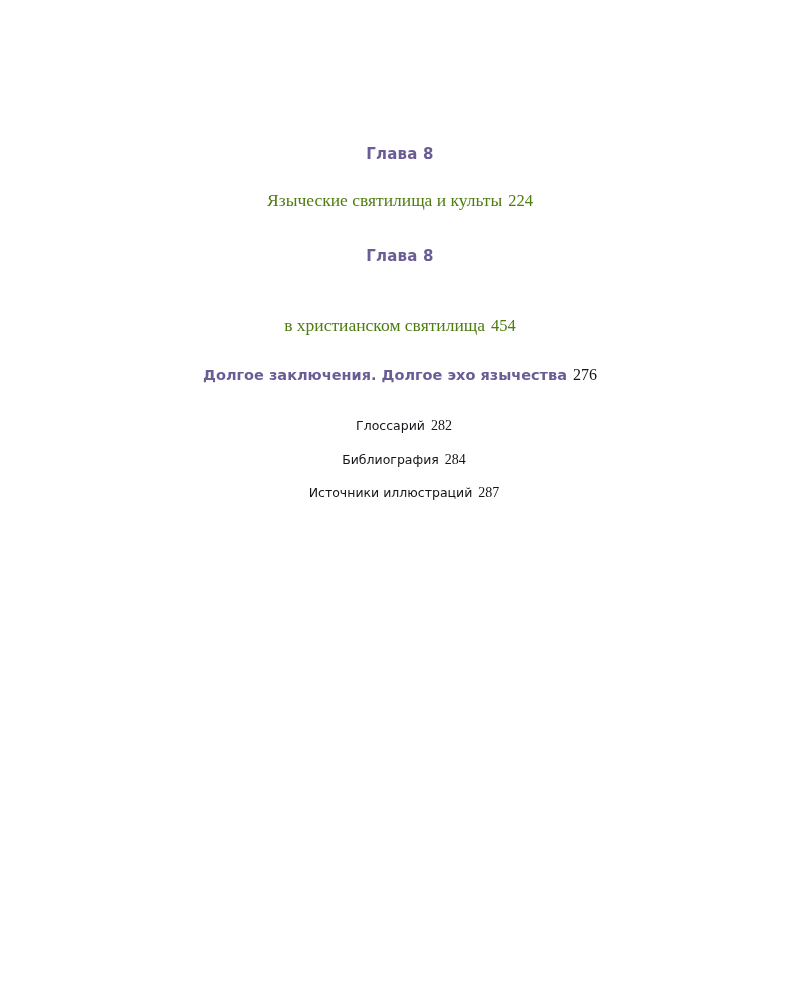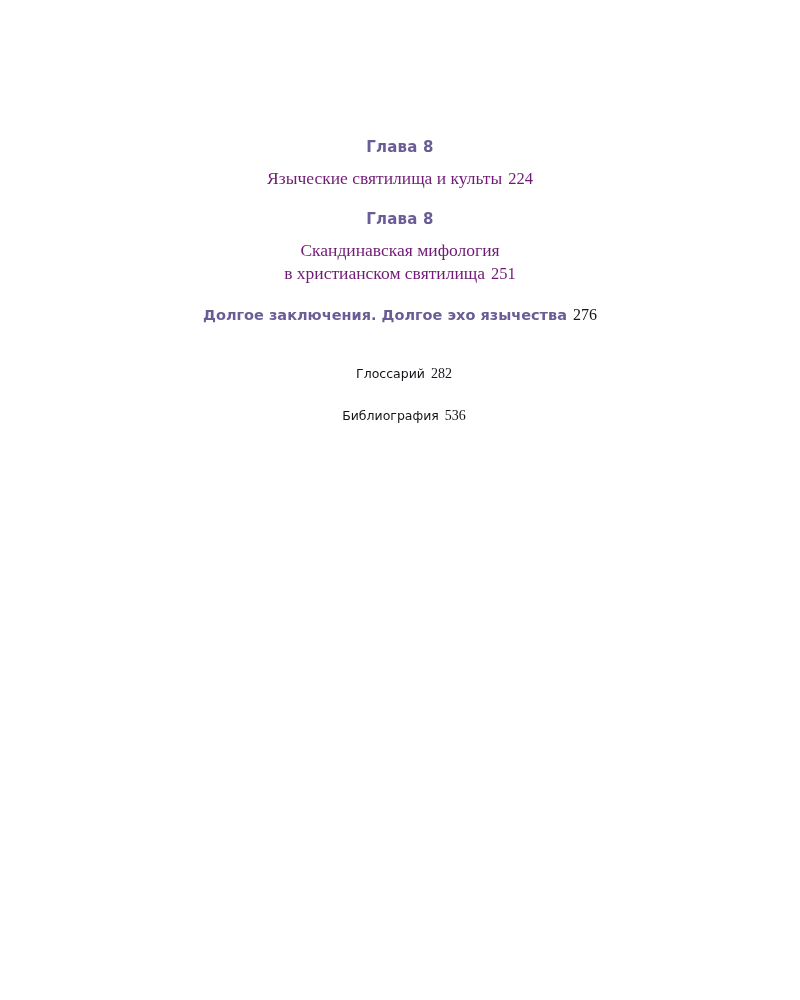--- a/index.html
+++ b/index.html
@@ -27,28 +27,28 @@
     right: 0;
     top: 138px;
     text-align: center;
   }
   .chapter-heading {
     font-family: "DejaVu Sans", sans-serif;
     font-weight: 700;
     font-size: 15px;
     color: #6a5d96;
     letter-spacing: 0.2px;
-    margin: 0;
+    margin: 7px;
     line-height: 1.2;
   }
   .chapter-title {
     font-family: "Liberation Serif", serif;
     font-size: 17.5px;
-    color: #701a75;
-    margin: 0;
+    color: #4d7c0f;
+    margin: 8px;
     line-height: 1.35;
   }
   .chapter-title .pagenum {
     font-family: "Liberation Serif", serif;
     font-size: 16.5px;
   }
   .block {
     margin: 0;
   }
   .gap-heading-title { height: 11px; }
@@ -67,21 +67,21 @@
     font-weight: 400;
     font-size: 16px;
     color: #14141a;
   }
 
   .backmatter {
     font-family: "DejaVu Sans", sans-serif;
     font-size: 12.5px;
     color: #14141a;
     line-height: 1.85;
-    margin: 16px;
+    margin: 8px;
     padding-left: 8px;
   }
   .backmatter .pagenum {
     font-family: "Liberation Serif", serif;
     font-size: 14px;
   }
   .nbsp-gap { display: inline-block; width: 6px; }
 </style>
 </head>
 <body>
@@ -96,38 +96,41 @@
         <span>Языческие святилища и культы</span><span class="nbsp-gap"></span><span class="pagenum">224</span>
       </p>
     </div>
 
     <div class="gap-block"></div>
 
     <div class="block">
       <p class="chapter-heading">Глава 8</p>
       <div class="gap-heading-title"></div>
       <p class="chapter-title">
-        <span>Скандинавская мифология</span><br>
-        <span>в христианском святилища</span><span class="nbsp-gap"></span><span class="pagenum">251</span>
+        <br>
+        <span>в христианском святилища</span><span class="nbsp-gap"></span><span class="pagenum">454</span>
       </p>
     </div>
 
     <div class="gap-block"></div>
 
     <div class="block">
       <p class="conclusion">
         <span>Долгое заключения. Долгое эхо язычества</span><span class="nbsp-gap"></span><span class="pagenum">276</span>
       </p>
     </div>
 
     <div class="gap-block"></div>
 
     <div class="block">
       <p class="backmatter">
         <span>Глоссарий</span><span class="nbsp-gap"></span><span class="pagenum">282</span>
       </p>
       <p class="backmatter">
-        <span>Библиография</span><span class="nbsp-gap"></span><span class="pagenum">536</span>
+        <span>Библиография</span><span class="nbsp-gap"></span><span class="pagenum">284</span>
+      </p>
+      <p class="backmatter">
+        <span>Источники иллюстраций</span><span class="nbsp-gap"></span><span class="pagenum">287</span>
       </p>
     </div>
 
   </div>
 </div>
 
 </body></html>

